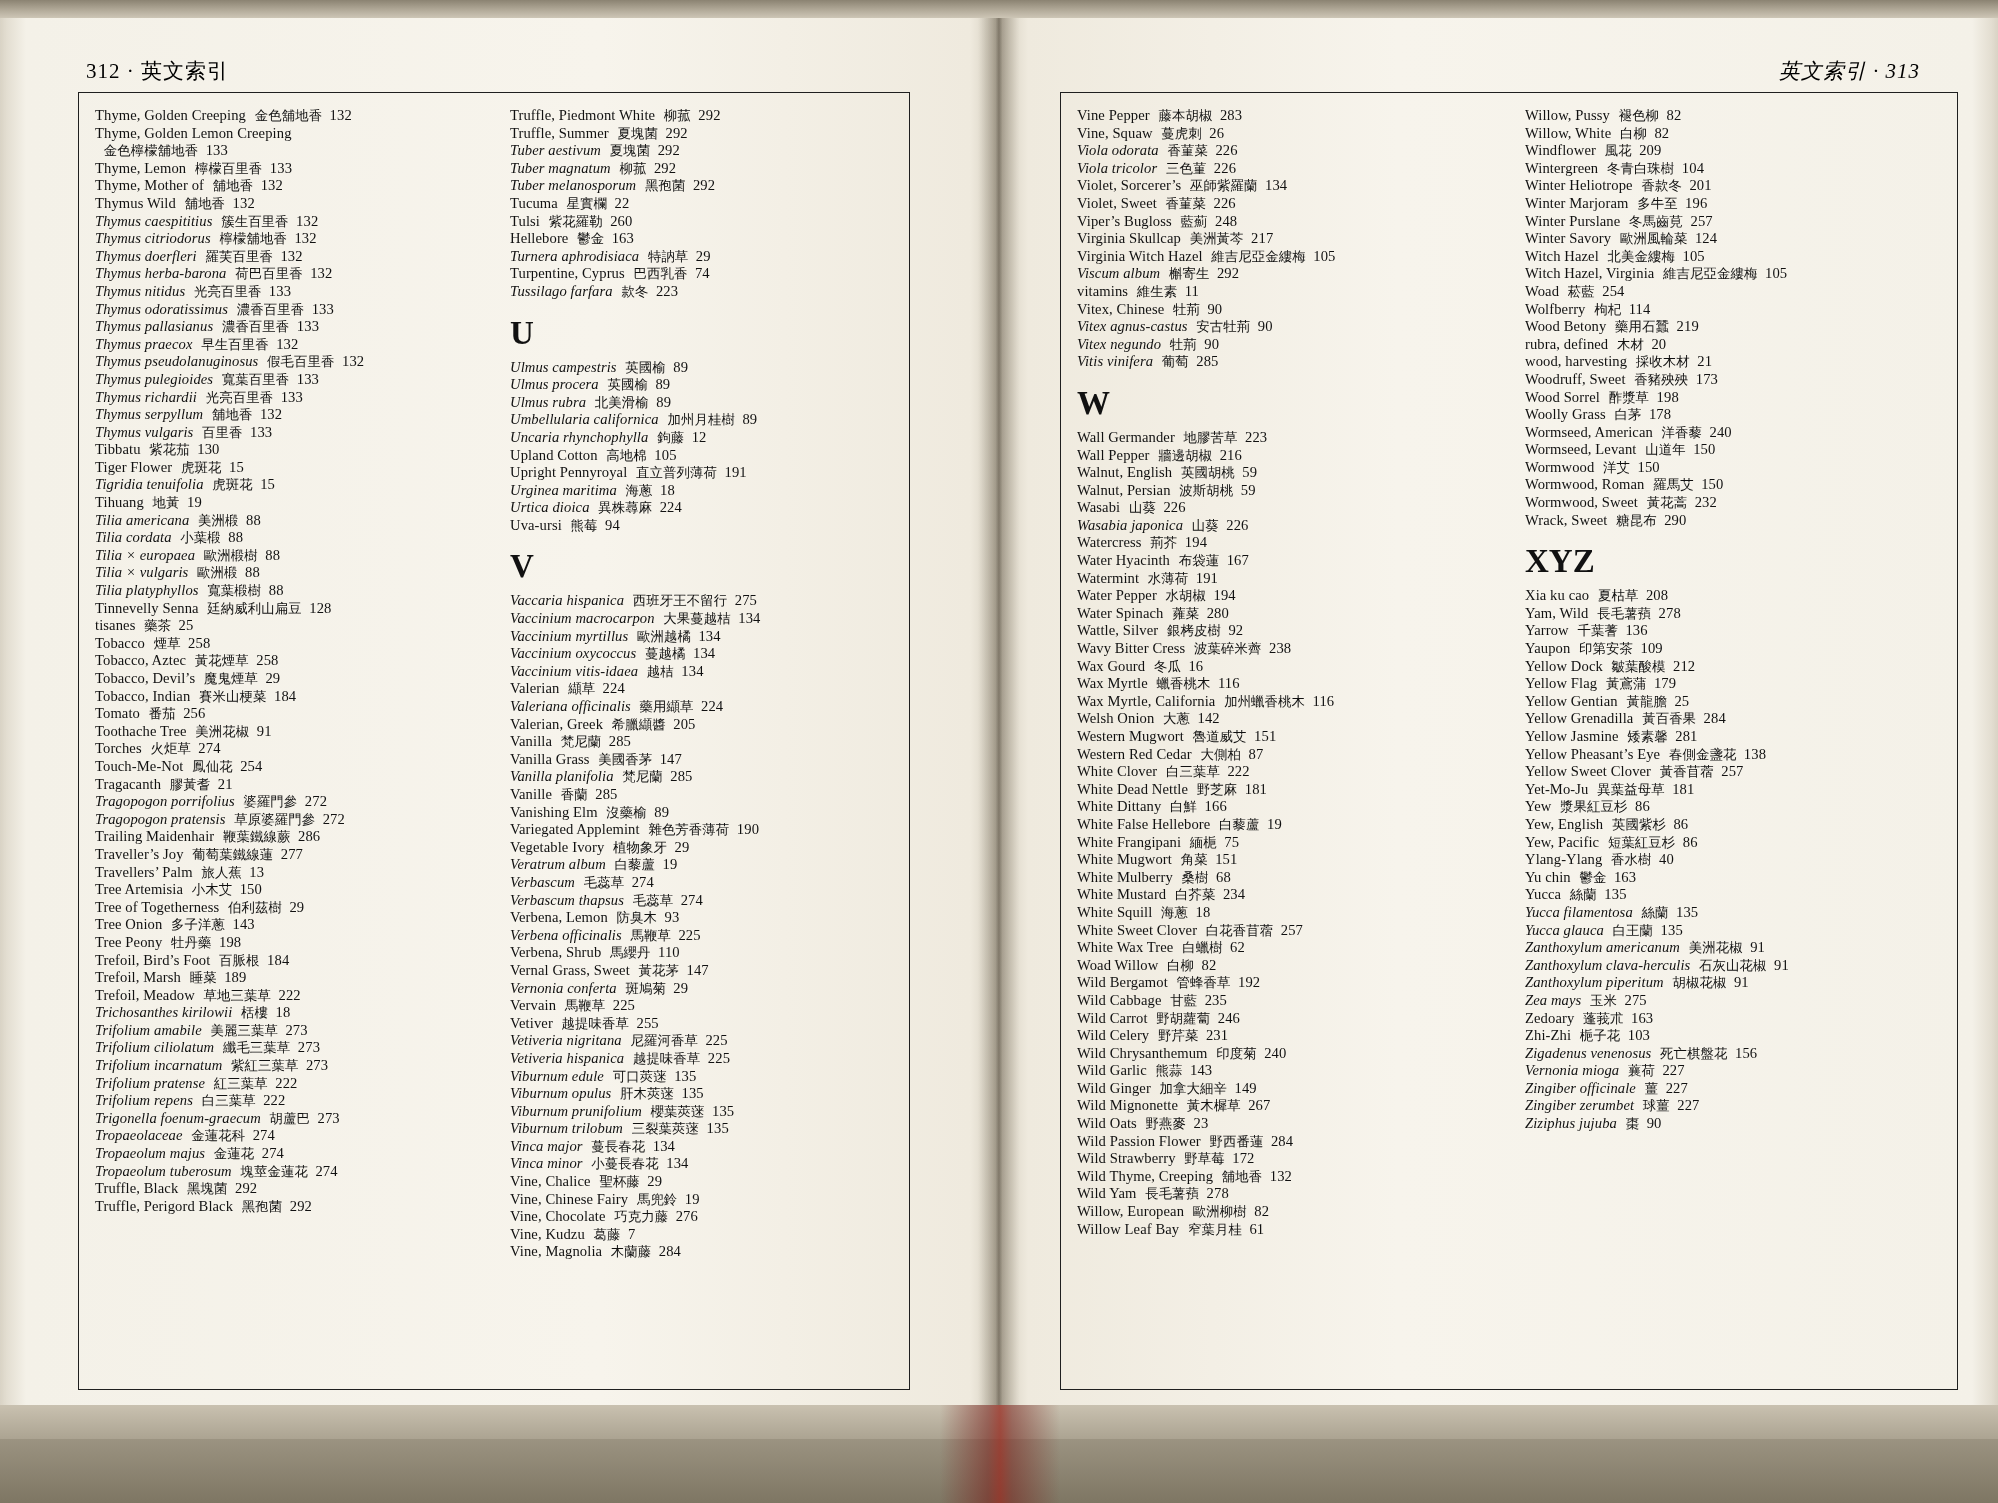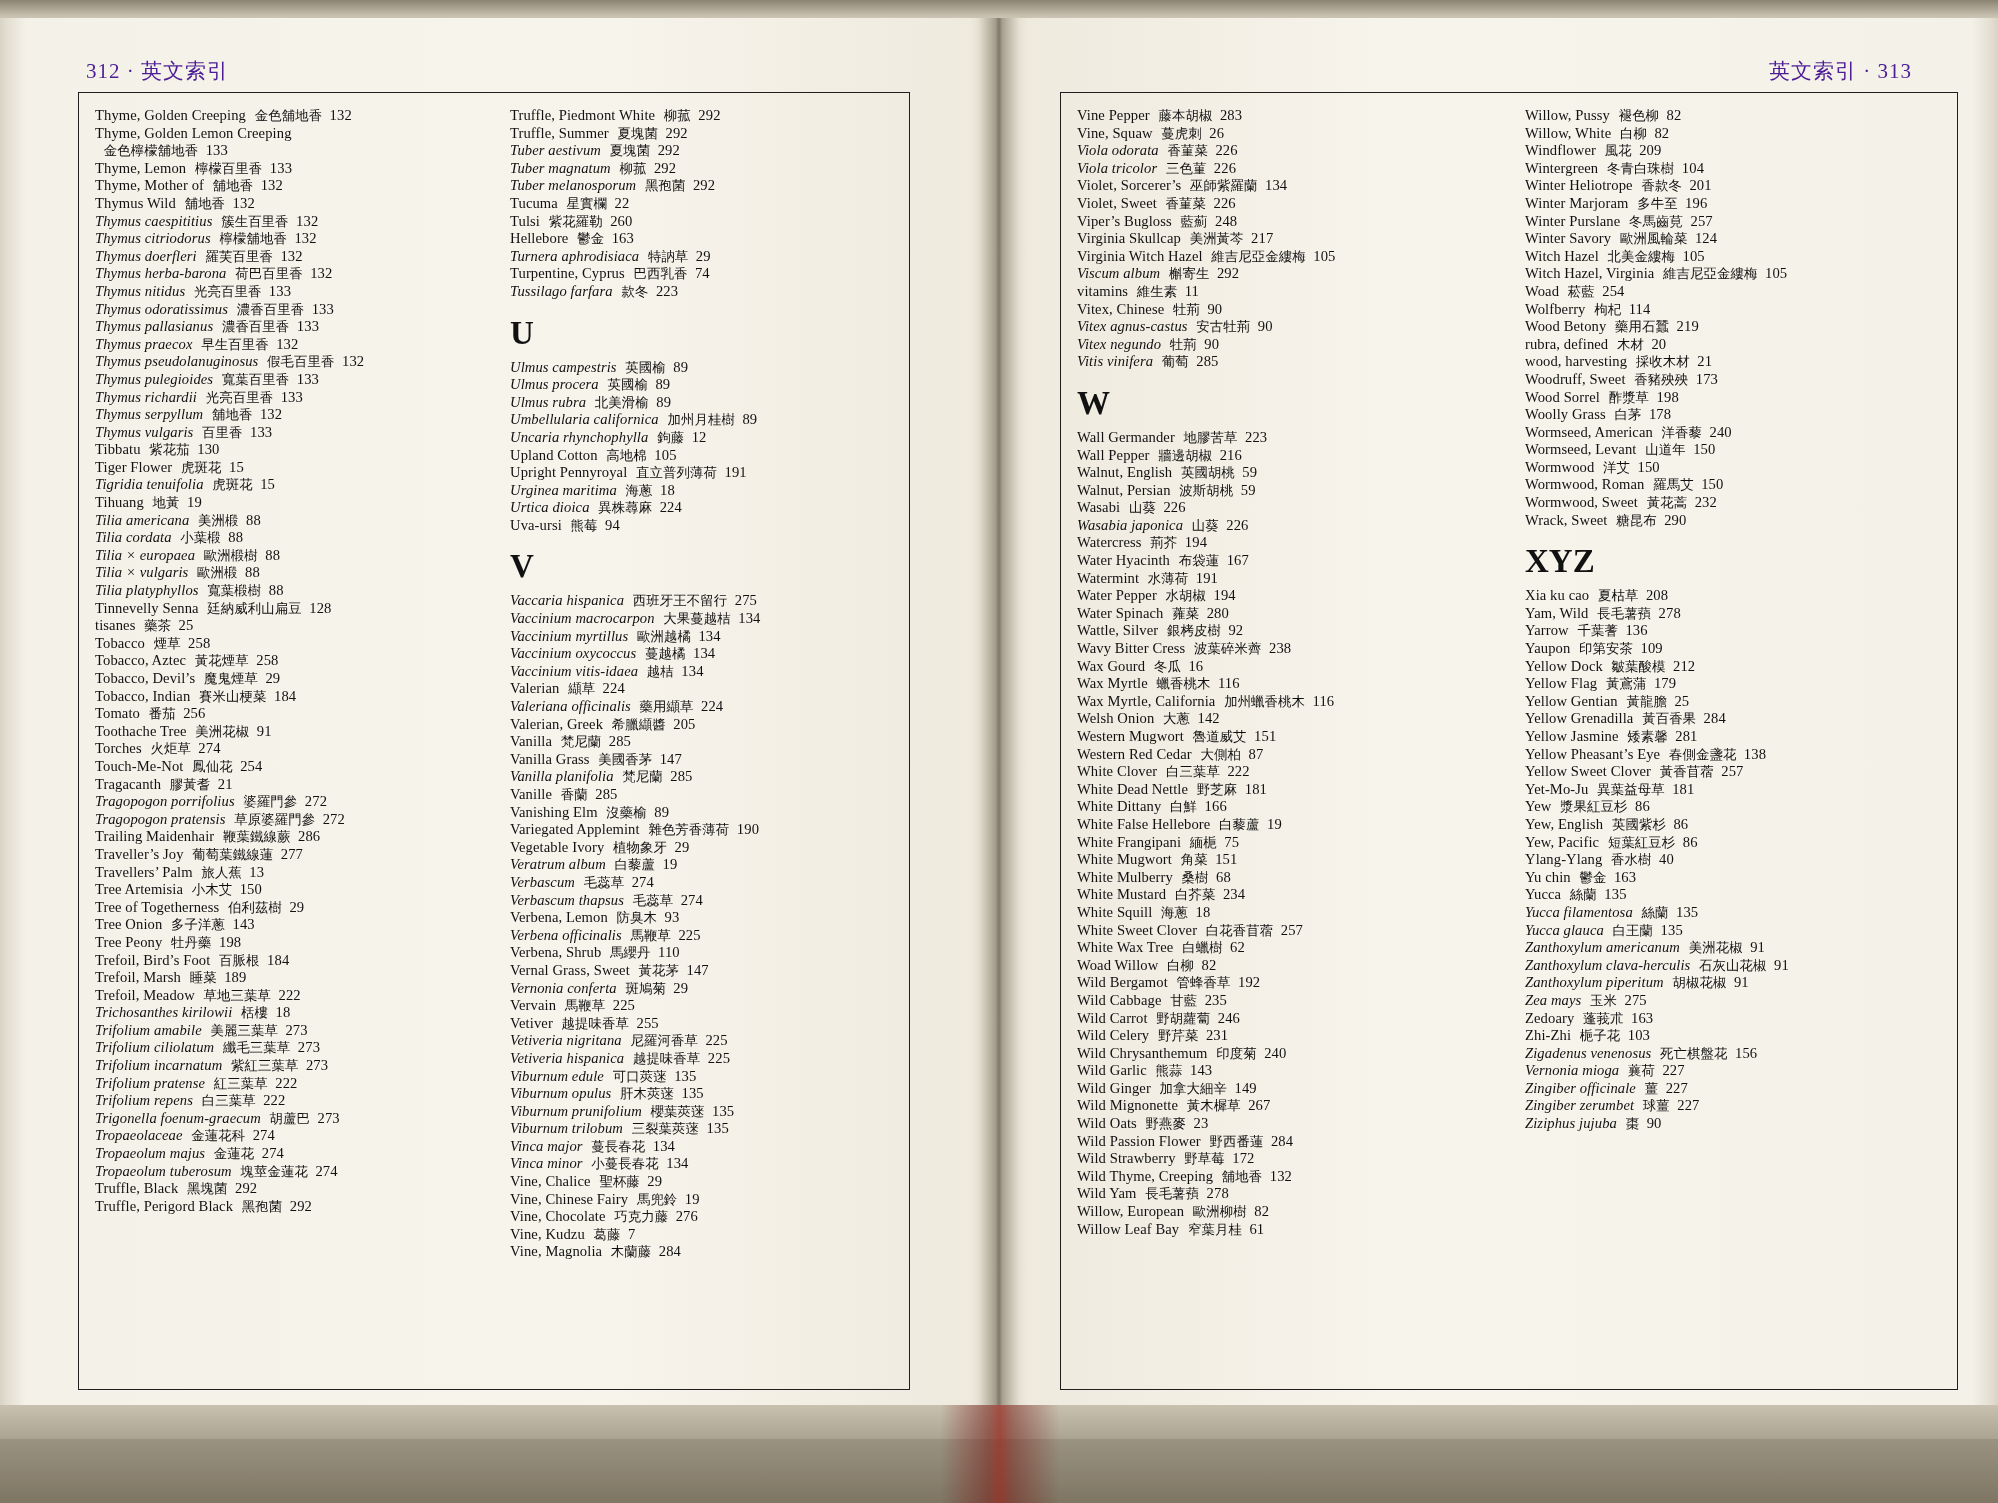--- a/index.html
+++ b/index.html
@@ -40,25 +40,25 @@
     content:"";position:absolute;left:0;right:0;top:34px;height:64px;
     background:linear-gradient(to bottom,#9b9381,#7e7663);
   }
   .spine-bottom{
     position:absolute;left:940px;width:120px;bottom:0;height:98px;
     background:linear-gradient(to right,rgba(0,0,0,0) 0%,rgba(120,30,25,.55) 40%,rgba(150,40,30,.75) 50%,rgba(120,30,25,.5) 60%,rgba(0,0,0,0) 100%);
   }
 
   
   .runhead{
-    position:absolute;font-size:21px;letter-spacing:1px;color:#4c1d95;
+    position:absolute;font-size:21px;letter-spacing:1px;color:#000000;
     font-family:"Liberation Serif", serif;
   }
   .runhead.l{left:86px;top:57px;}
-  .runhead.r{right:86px;top:57px;}
+  .runhead.r{right:78px;top:57px;font-style:italic;}
 
   
   .frame{
     position:absolute;border:1.6px solid #1f1f1f;
   }
   .frame.l{left:78px;top:92px;width:830px;height:1296px;}
   .frame.r{left:1060px;top:92px;width:852px;height:1296px;padding-left:44px;}
 
   .cols{
     position:absolute;top:0;left:0;right:0;bottom:0;

